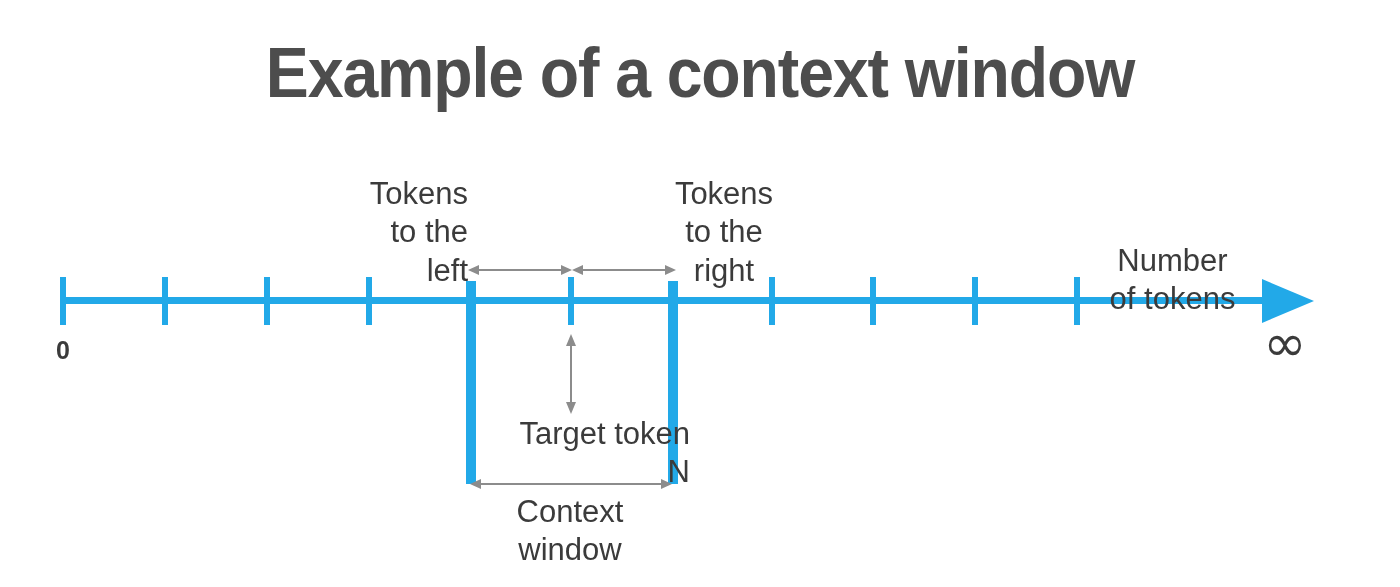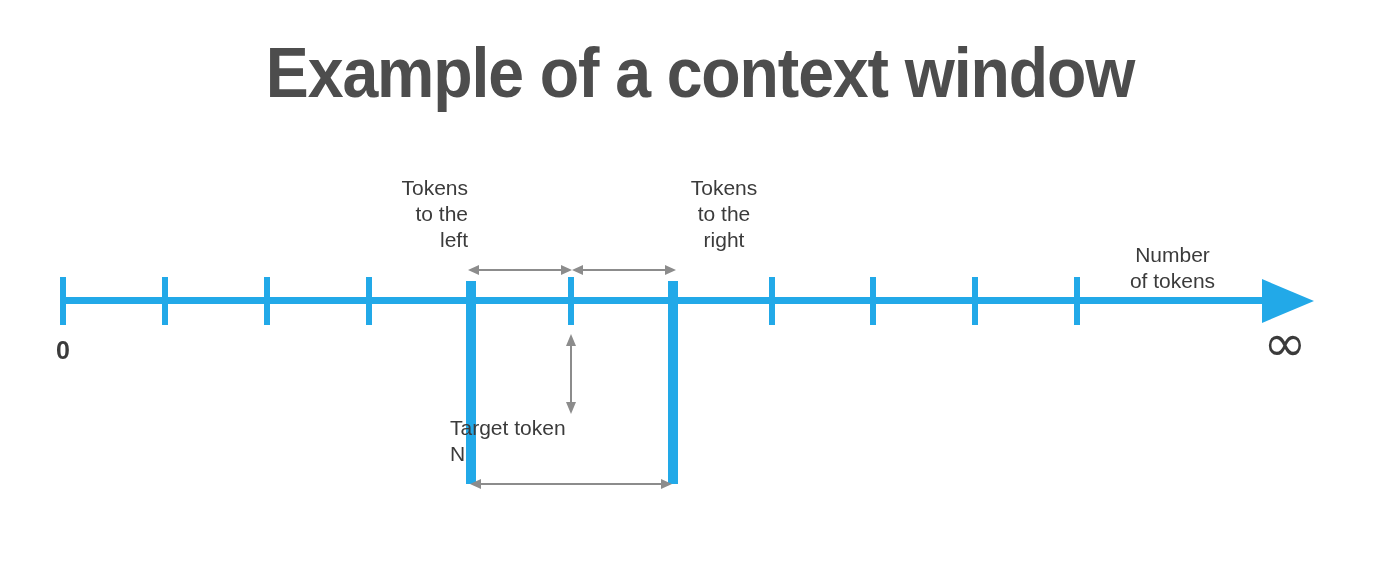--- a/index.html
+++ b/index.html
@@ -92,21 +92,21 @@
     text-align: center;
     font-family: "DejaVu Sans", sans-serif;
     font-size: 52px;
     line-height: 1;
     color: #3b3b3b;
   }
 
   
   .callout {
     position: absolute;
-    font-size: 21px;
+    font-size: 31px;
     line-height: 1.24;
     color: #3b3b3b;
     white-space: pre-line;
   }
   .callout-left {
     left: 318px;
     top: 175px;
     width: 150px;
     text-align: right;
   }
@@ -120,21 +120,21 @@
     left: 1075px;
     top: 222px;
     width: 195px;
     text-align: center;
     margin-top: 20px;
   }
   .callout-target {
     left: 450px;
     top: 415px;
     width: 240px;
-    text-align: left;
+    text-align: right;
   }
   .callout-context {
     left: 455px;
     top: 493px;
     width: 230px;
     text-align: center;
   }
 
   
   .measure {
@@ -177,20 +177,22 @@
   <div class="callout callout-right">Tokens
 to the
 right</div>
 
   <div class="callout callout-number">Number
 of tokens</div>
 
   <div class="callout callout-target">Target token
 N</div>
 
+  <div class="callout callout-context">Context
+window</div>
 
   <div class="measure" style="left:468px; top:261px;">
     <svg width="104" height="18" viewBox="0 0 104 18">
       <line x1="9" y1="9" x2="95" y2="9" stroke="#8c8c8c" stroke-width="2"></line>
       <polygon points="0,9 11,4 11,14" fill="#8c8c8c"></polygon>
       <polygon points="104,9 93,4 93,14" fill="#8c8c8c"></polygon>
     </svg>
   </div>
 
   <div class="measure" style="left:572px; top:261px;">

